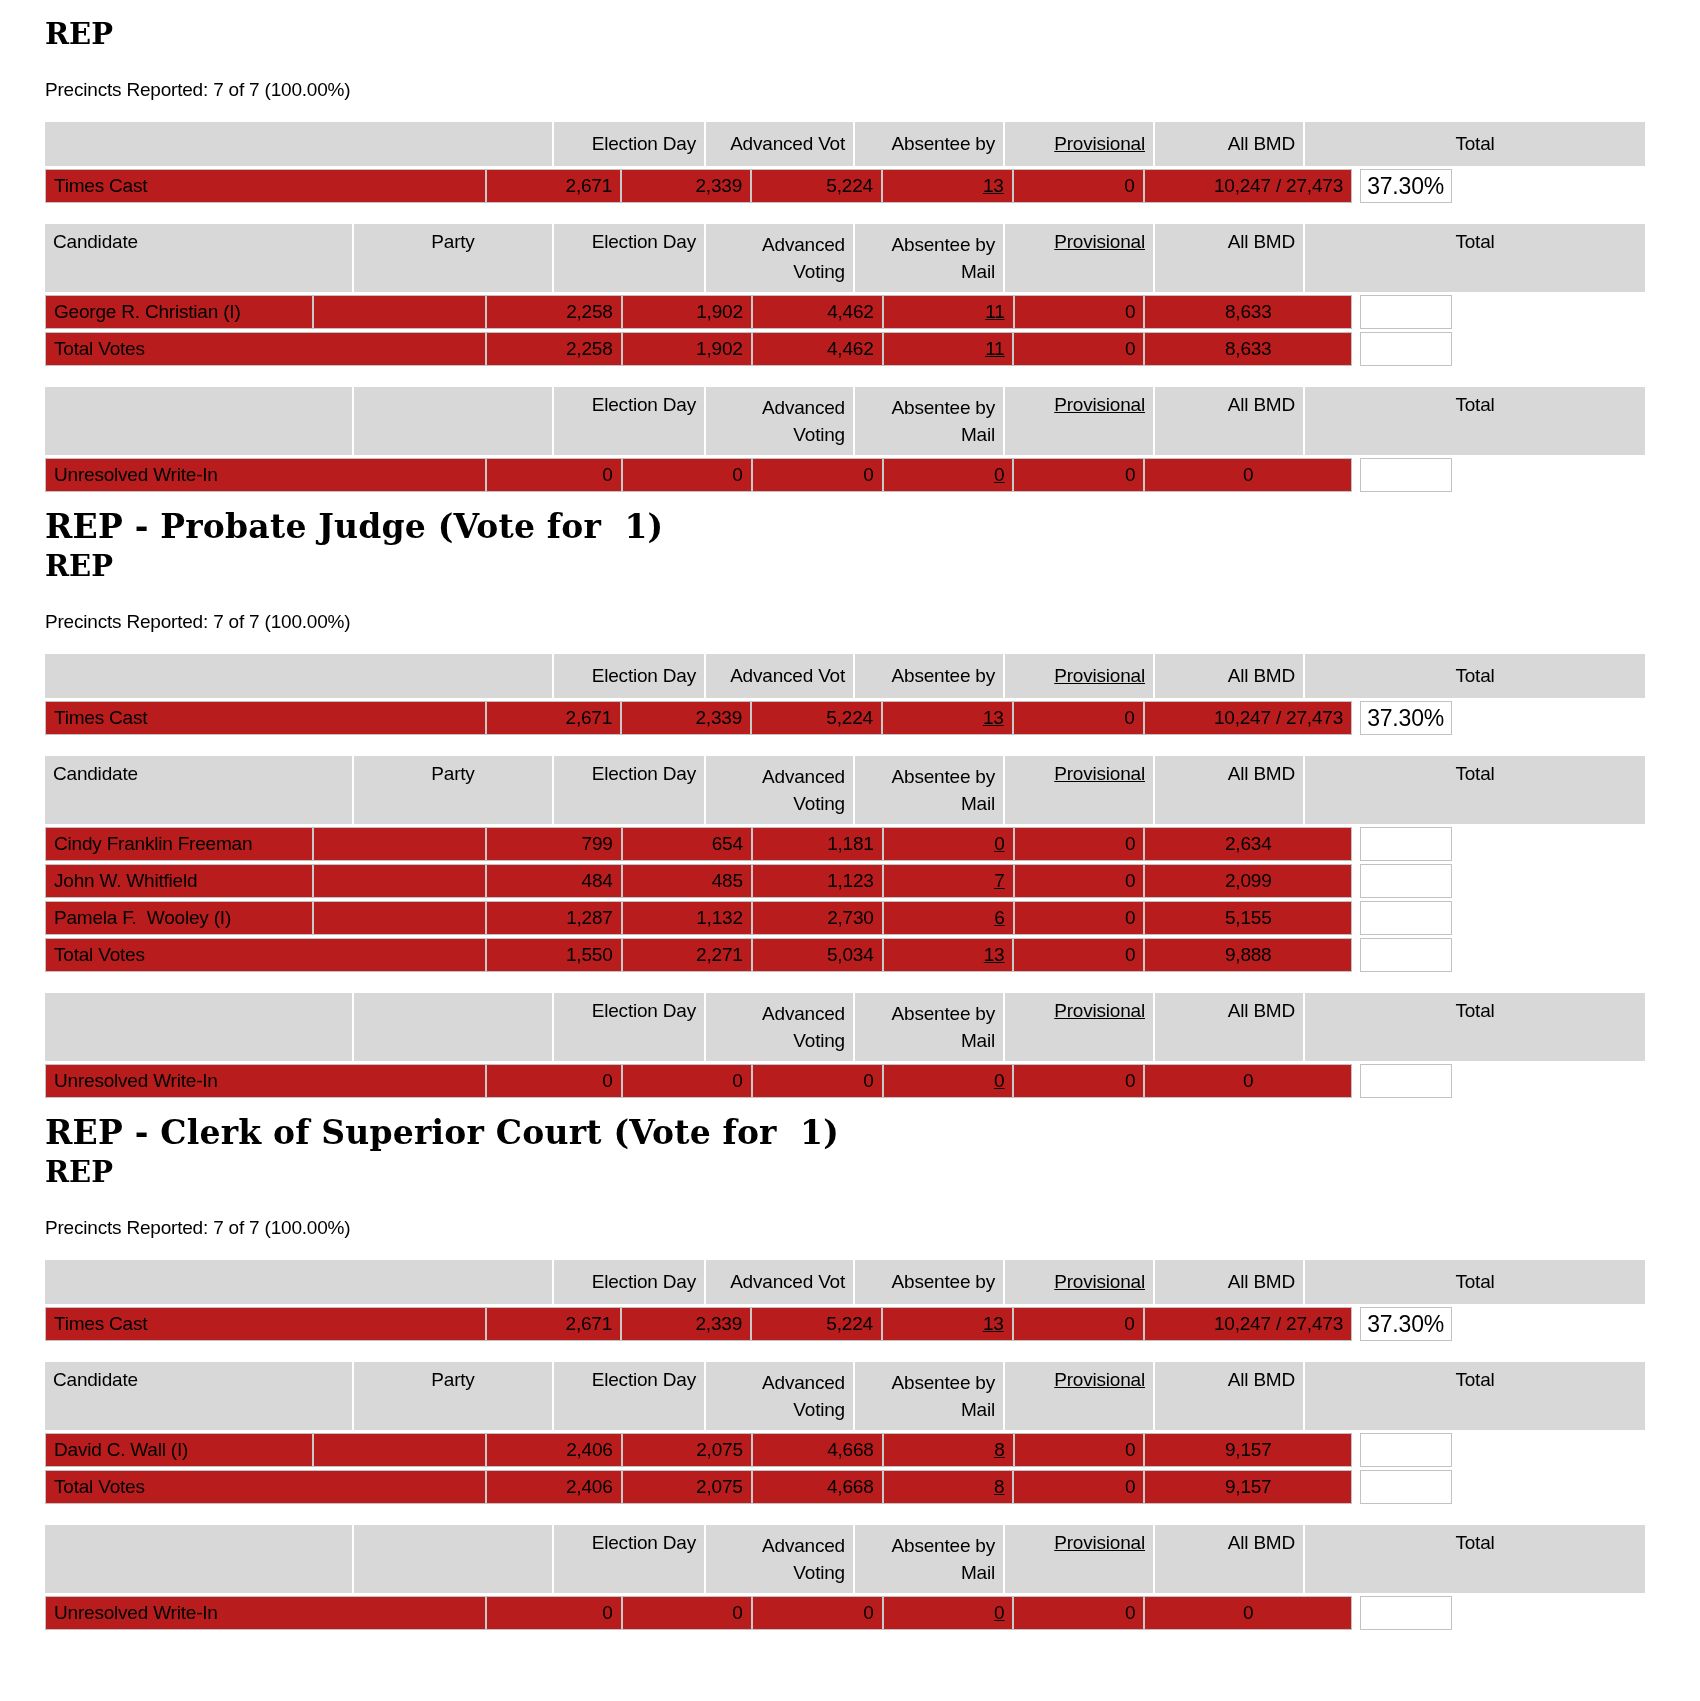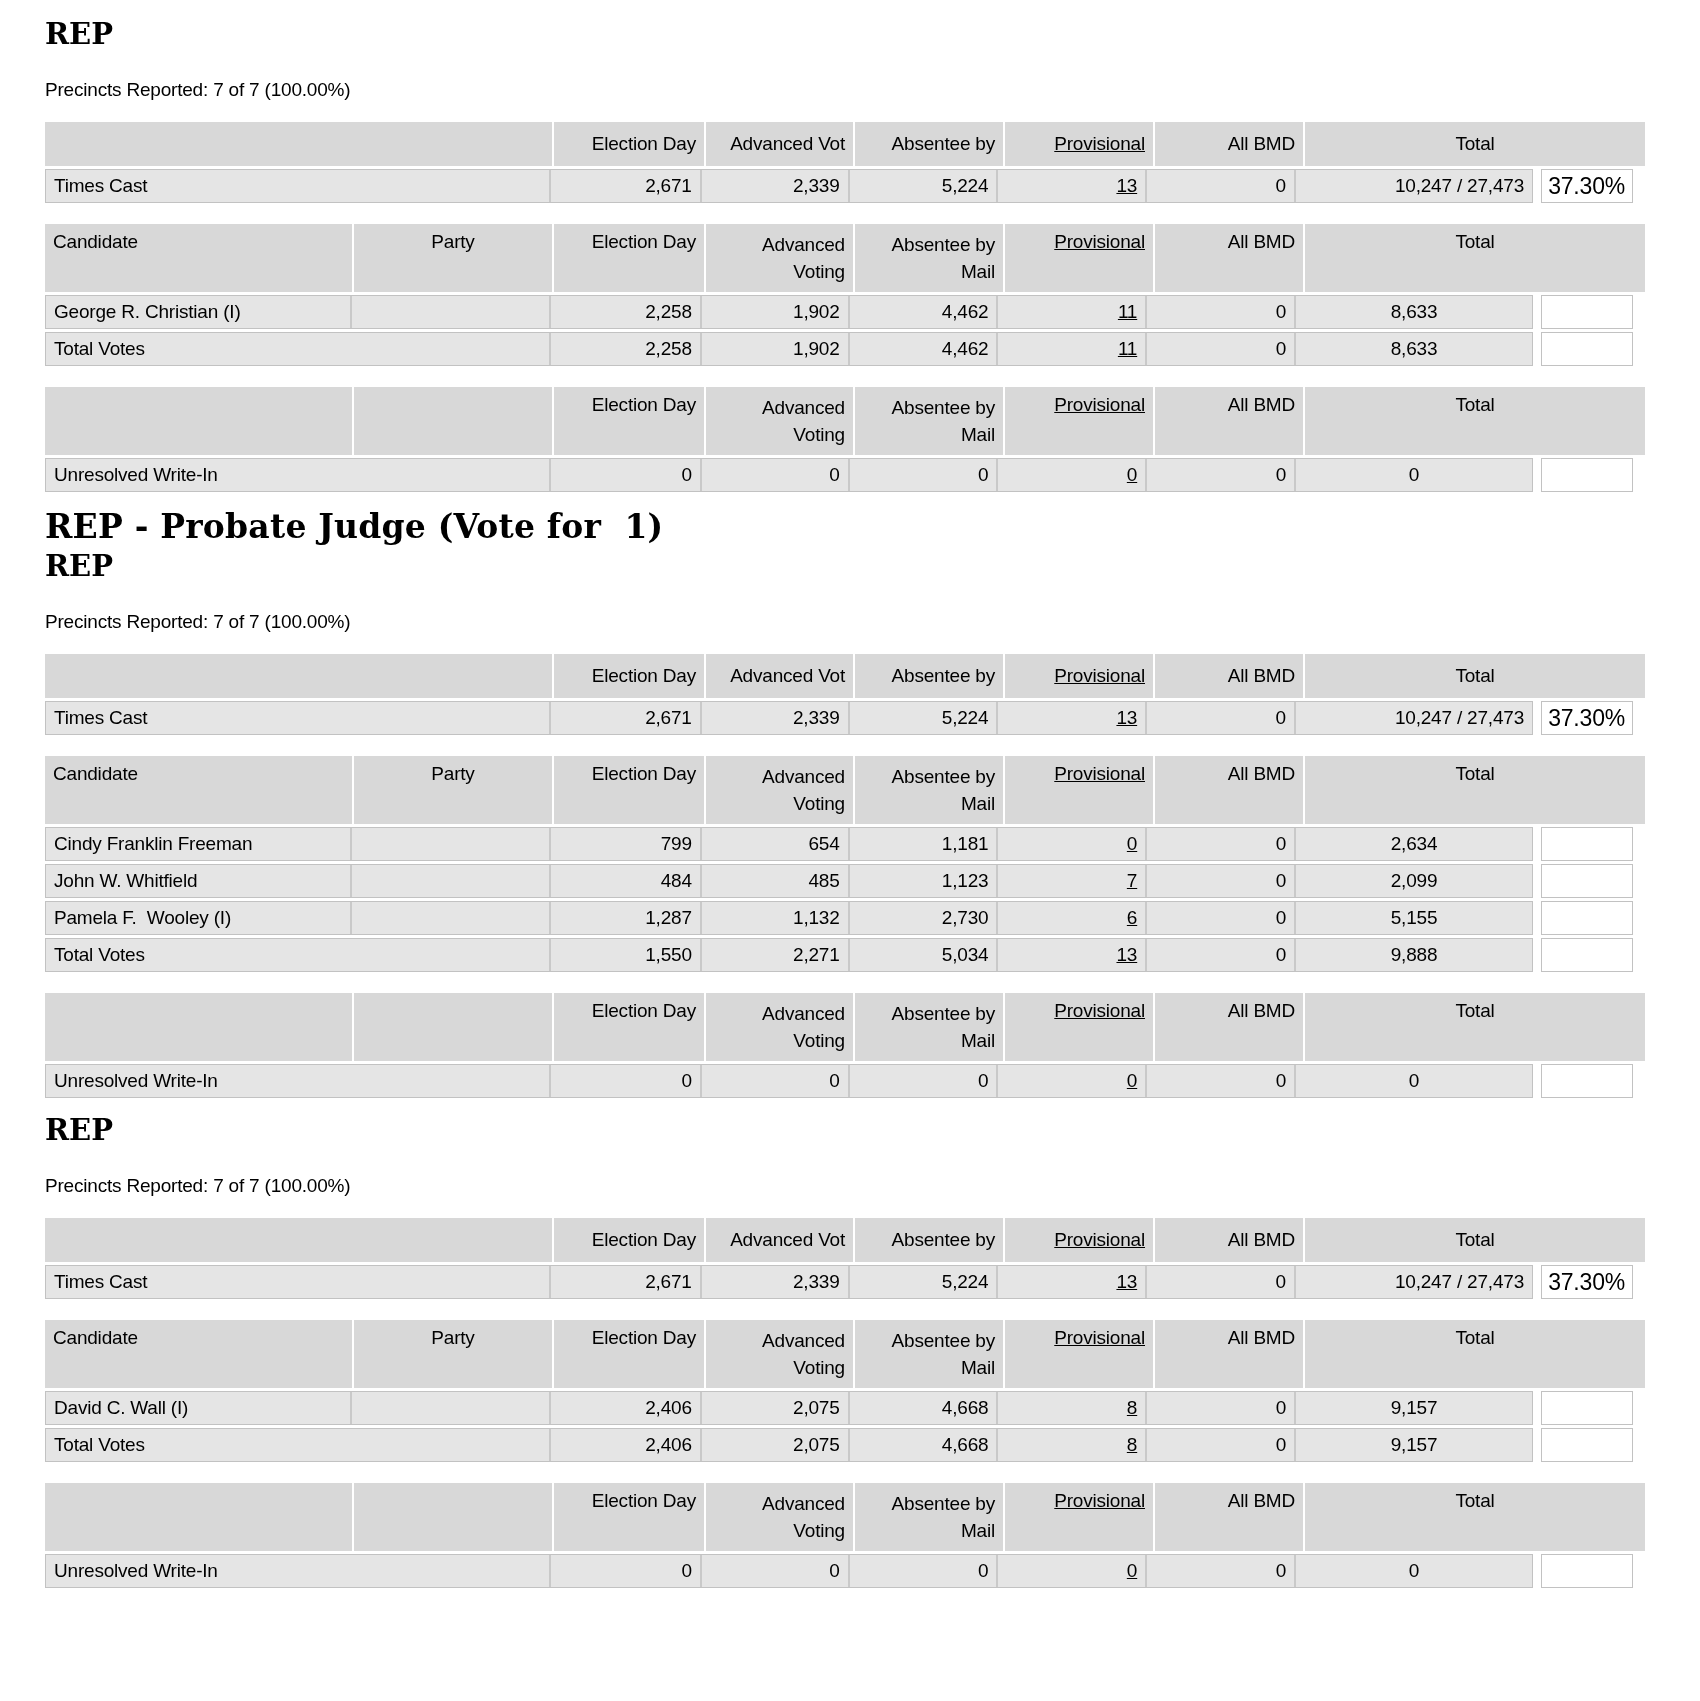--- a/index.html
+++ b/index.html
@@ -51,23 +51,23 @@
   .hdr1 .cell{display:flex;align-items:center;}
   .hdr2{height:68px;margin-bottom:2px;}
   .hdr2 .cell{display:flex;align-items:flex-start;padding-top:7px;}
 
   
   .brow{display:flex;margin-top:3px;}
   .bmain{
     display:flex;
     border:1px solid #c2c2c2;
     box-sizing:border-box;
-    width:1488px;
+    width:1307px;
     height:34px;
-    background:#e5e5e5;
+    background:#b91c1c;
   }
   .bpct{
     border:1px solid #c2c2c2;
     box-sizing:border-box;
     width:92px;
     height:34px;
     margin-left:8px;
     background:#fff;
     font-size:23px;
     display:flex;align-items:center;justify-content:flex-end;
@@ -319,20 +319,21 @@
           <div class="cell c-prov num">0</div>
           <div class="cell c-bmd num">0</div>
           <div class="cell c-tot ctr">0</div>
         </div>
         <div class="bpct"></div>
       </div>
     </div>
   </div>
 
   <div class="section">
+    <h1 class="contest-title">REP - Clerk of Superior Court (Vote for  1)</h1>
     <h2 class="contest-sub">REP</h2>
     <p class="precincts">Precincts Reported: 7 of 7 (100.00%)</p>
 
     <div class="tbl">
       <div class="row hdr hdr1">
         <div class="cell c-label first"></div>
         <div class="cell c-ed num">Election Day</div>
         <div class="cell c-adv num">Advanced Vot</div>
         <div class="cell c-abs num">Absentee by</div>
         <div class="cell c-prov num">Provisional</div>

